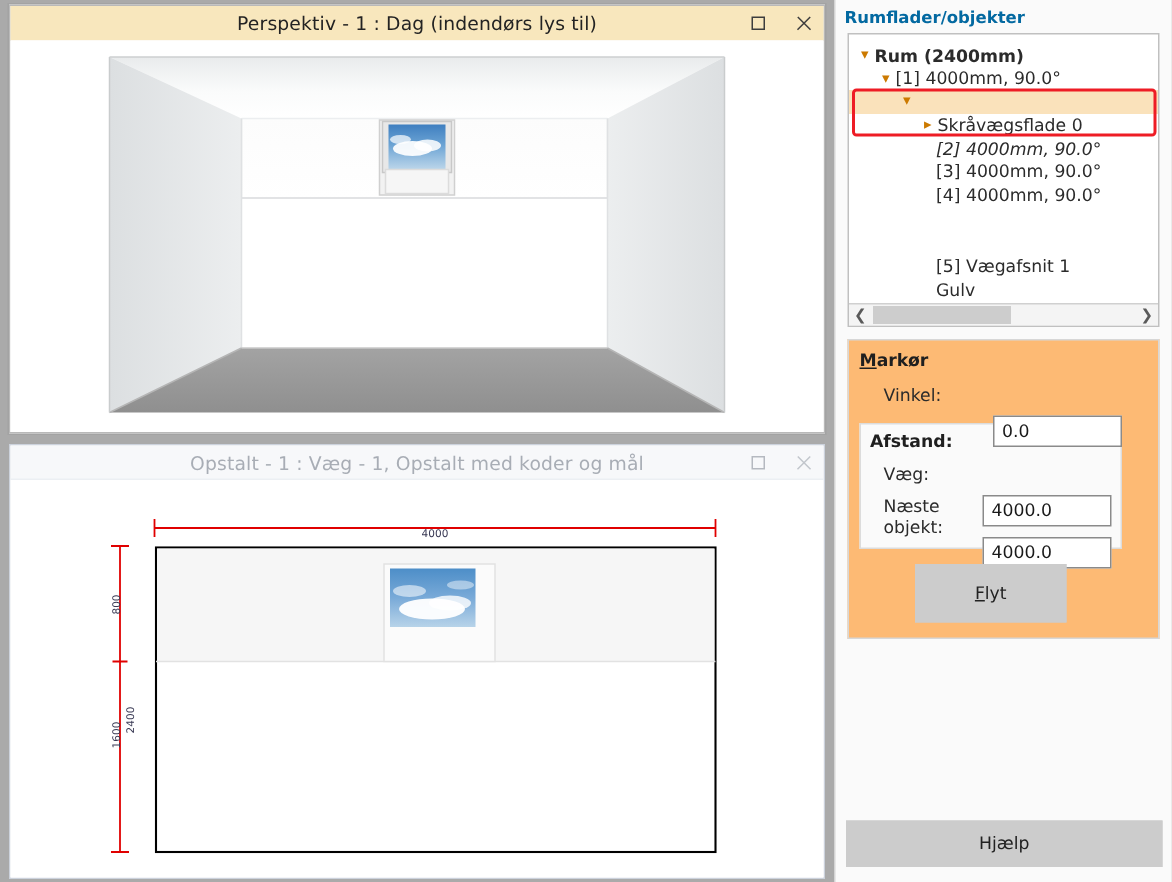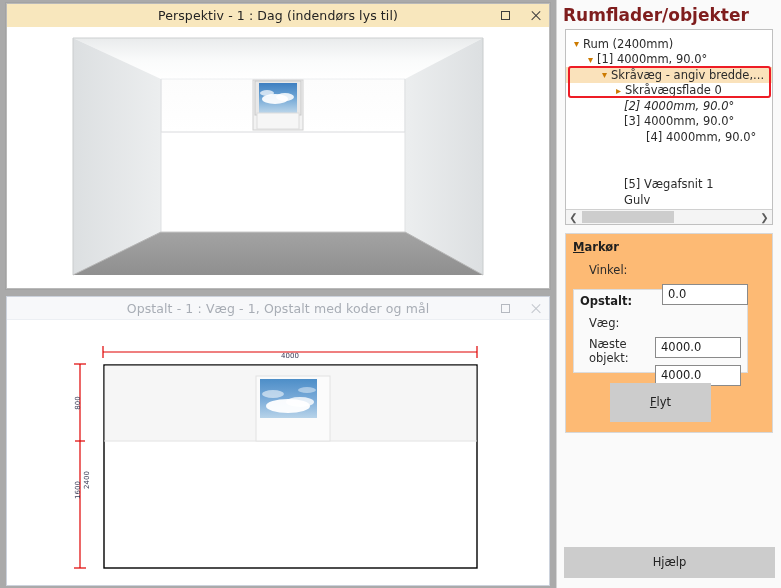--- a/index.html
+++ b/index.html
@@ -69,21 +69,21 @@
   #elev-window .titlebar { border-bottom: 1px solid #eceff3; align-items: center; }
 
   
   #right-panel {
     position: absolute; left: 556px; top: 0;
     width: 225px; height: 588px;
     background: #fafafa;
     border-left: 1px solid #d4d4d4;
   }
   .panel-title {
-    font-weight: bold; font-size: 17px; color: #7f1d1d;
+    font-weight: bold; font-size: 11px; color: #0369a1;
     padding: 5px 0 4px 6px;
   }
 
   
   #tree-box {
     position: relative;
     margin: 0 8px 0 8px;
     height: 196px;
     background: #ffffff;
     border: 1px solid #c0c0c0;
@@ -99,21 +99,21 @@
     color: #2b2b2b;
     padding-right: 4px;
   }
   .tree-row.selected { background: #fae2bb; }
   .chev {
     display: inline-block; width: 13px; text-align: center;
     font-size: 10px; color: #cc7a00; font-weight: bold;
     flex: 0 0 13px;
   }
   .chev.none { color: transparent; }
-  .tree-label.bold { font-weight: normal; }
+  .tree-label.bold { font-weight: bold; }
 
   .scroll-h {
     position: absolute; left: 0; right: 0; bottom: 0;
     height: 15px;
     background: #f4f4f4;
     border-top: 1px solid #d0d0d0;
     display: flex; align-items: center;
   }
   .sb-arrow {
     width: 15px; height: 14px; flex: 0 0 15px;
@@ -330,39 +330,38 @@
           <span class="tree-label bold">Rum (2400mm)</span>
         </div>
 
         <div class="tree-row" style="padding-left:18px;">
           <span class="chev">▾</span>
           <span class="tree-label">[1]   4000mm, 90.0°</span>
         </div>
 
         <div class="tree-row selected" style="padding-left:32px;">
           <span class="chev">▾</span>
-          <span class="tree-label">Skråvæg - angiv bredde,...</span>
         </div>
 
         <div class="tree-row" style="padding-left:46px;">
           <span class="chev">▸</span>
           <span class="tree-label">Skråvægsflade 0</span>
         </div>
 
         <div class="tree-row" style="padding-left:45px;font-style:italic;">
           <span class="chev none">▸</span>
           <span class="tree-label">[2]   4000mm, 90.0°</span>
         </div>
 
         <div class="tree-row" style="padding-left:45px;">
           <span class="chev none">▸</span>
           <span class="tree-label">[3]   4000mm, 90.0°</span>
         </div>
 
-        <div class="tree-row" style="padding-left:45px;gap:22px;">
+        <div class="tree-row" style="padding-left:45px;">
           <span class="chev none">▸</span>
           <span class="tree-label">[4]   4000mm, 90.0°</span>
         </div>
 
         <div class="tree-row" style="padding-left:45px;margin-top:32px;">
           <span class="chev none">▸</span>
           <span class="tree-label">[5] Vægafsnit 1</span>
         </div>
 
         <div class="tree-row" style="padding-left:45px;">
@@ -390,21 +389,21 @@
 
     <div id="markor-box">
       <div class="grp-legend"><span class="acc">M</span><span>arkør</span></div>
 
       <div class="field-row">
         <span class="field-label">Vinkel:</span>
         <input class="field-input" type="text" value="0.0" style="">
       </div>
 
       <div id="afstand-box">
-        <div class="grp-legend">Opstalt:</div>
+        <div class="grp-legend">Afstand:</div>
 
         <div class="field-row">
           <span class="field-label">Væg:</span>
           <input class="field-input" type="text" value="4000.0" style="">
         </div>
 
         <div class="field-row">
           <span class="field-label">Næste objekt:</span>
           <input class="field-input" type="text" value="4000.0" style="">
         </div>

